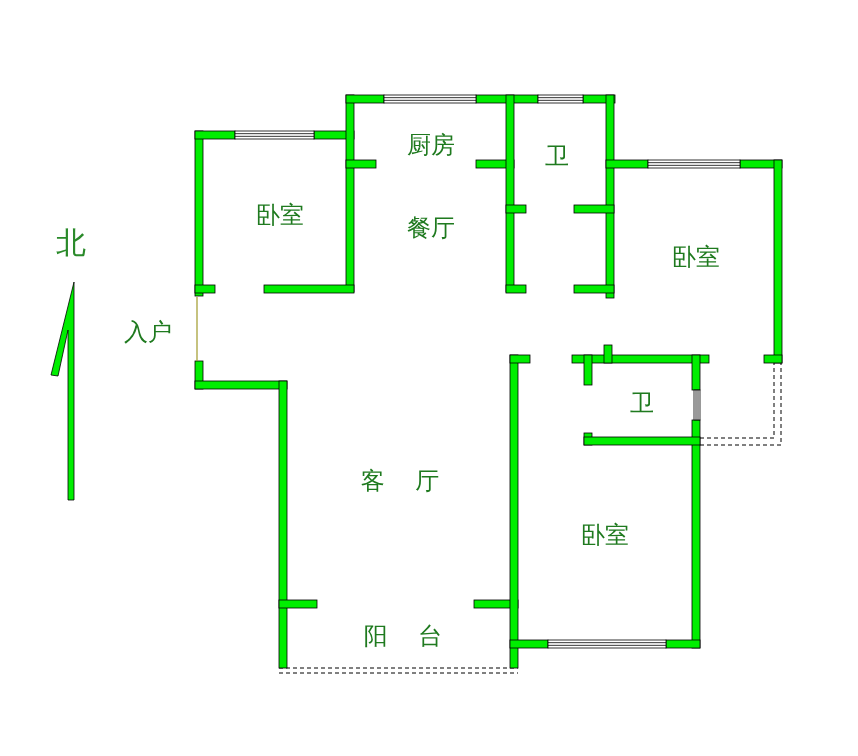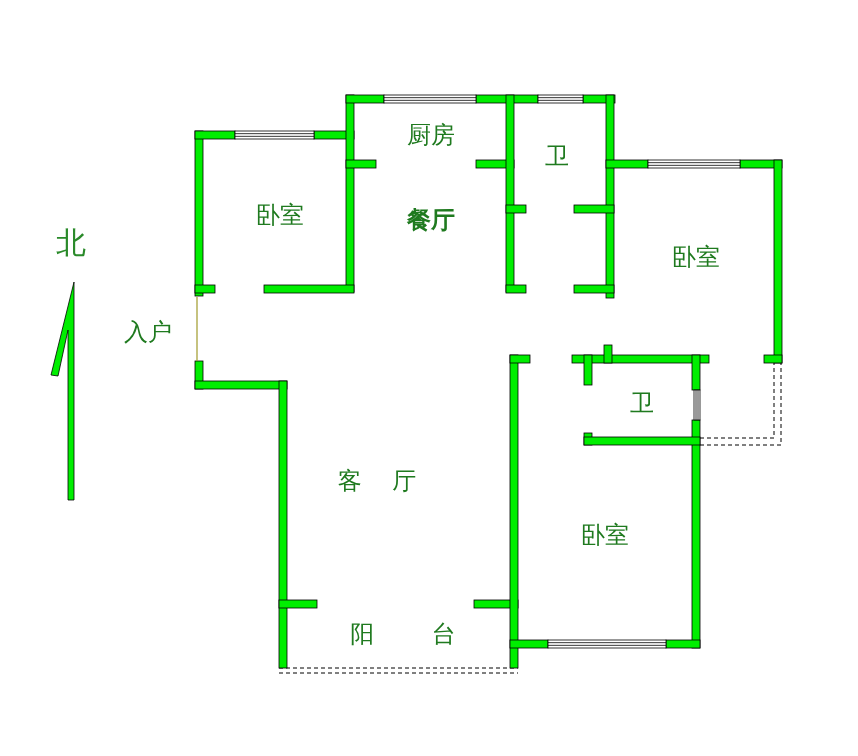--- a/index.html
+++ b/index.html
@@ -104,22 +104,22 @@
     </g>
   <line id="entry-door" class="entry" x1="197" y1="297" x2="197" y2="361"></line>
   <g>
     <polygon class="wall" points="68,500 68,330 58,376 51,375 74,282 74,500"></polygon>
   </g>
 </svg>
 
 <div class="label north" style="left:71px;top:243px;">北</div>
 <div id="room-labels">
     <div class="label" style="left: 280px; top: 215px;">卧室</div>
-    <div class="label" style="left: 431px; top: 135px;">厨房</div>
-    <div class="label" style="left: 431px; top: 220px; font-weight: bold;">餐厅</div>
+    <div class="label" style="left: 431px; top: 145px;">厨房</div>
+    <div class="label" style="left: 431px; top: 228px;">餐厅</div>
     <div class="label" style="left: 557px; top: 156px;">卫</div>
     <div class="label" style="left: 696px; top: 257px;">卧室</div>
     <div class="label" style="left: 148px; top: 332px;">入户</div>
     <div class="label" style="left: 642px; top: 403px;">卫</div>
-    <div class="label" style="left: 377px; top: 481px;">客    厅</div>
+    <div class="label" style="left: 400px; top: 481px;">客    厅</div>
     <div class="label" style="left: 605px; top: 535px;">卧室</div>
-    <div class="label" style="left: 403px; top: 636px; font-family: Liberation Mono, monospace;">阳    台</div>
+    <div class="label" style="left: 403px; top: 636px;">阳    台</div>
   </div>
 
 </body></html>

